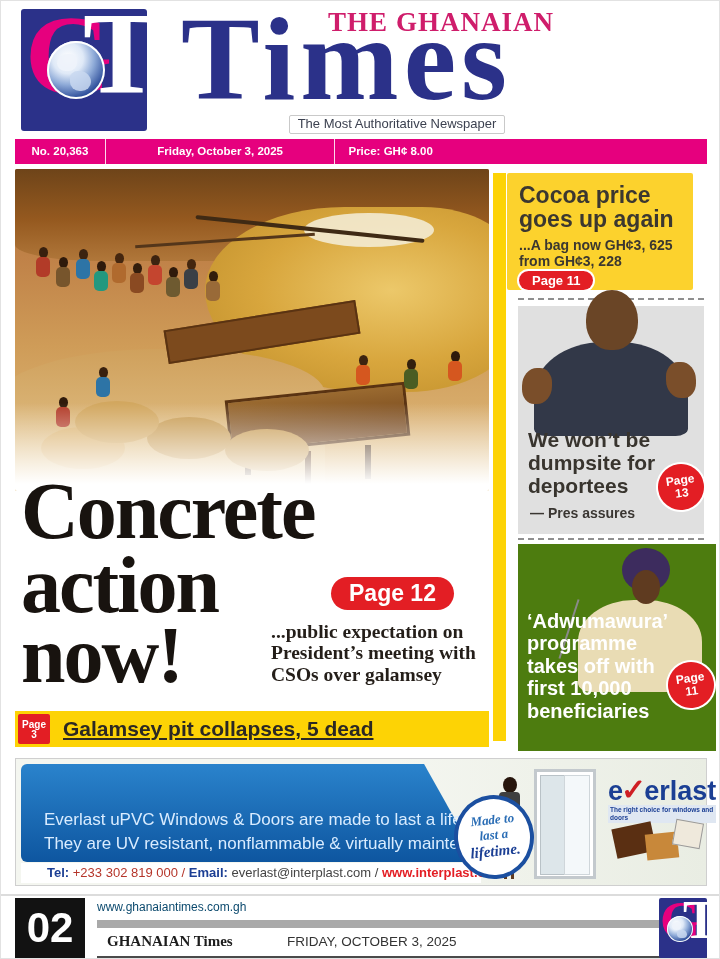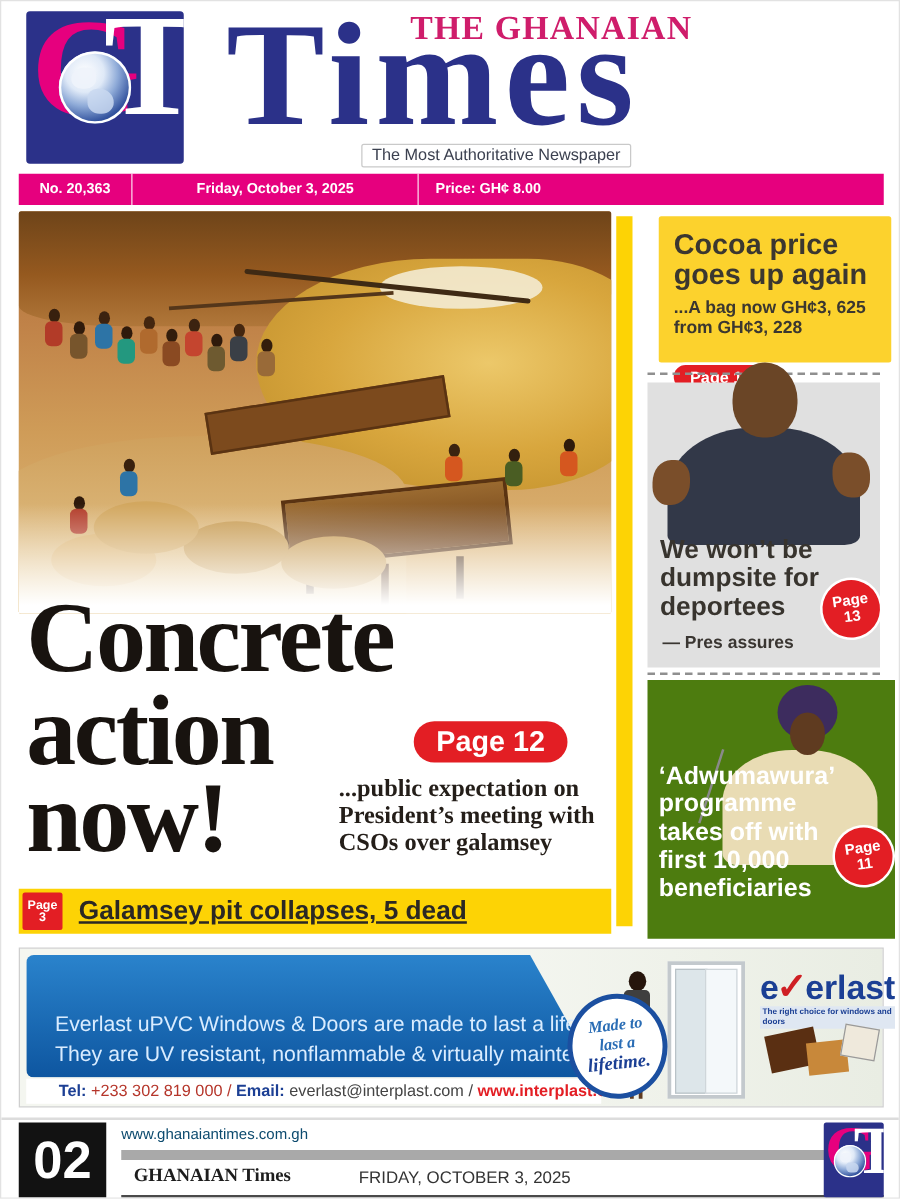--- a/index.html
+++ b/index.html
@@ -73,24 +73,24 @@
   .strap{left:14px;top:710px;width:474px;height:36px;background:#fdd305;}
   .badge3{position:absolute;left:3px;top:3px;width:32px;height:30px;background:#e31e24;color:#fff;text-align:center;
           font:700 10px/1 "Liberation Sans",sans-serif;border-radius:2px;}
   .badge3 .l1{margin-top:6px;}
   .strap-text{position:absolute;left:48px;top:0;font:700 21px/36px "Liberation Sans",sans-serif;color:#2b2824;text-decoration:underline;}
 
   
   .vstrip{left:492px;top:172px;width:13px;height:568px;background:#fdd305;}
 
   
-  .cocoa{left:526px;top:172px;width:186px;height:117px;background:#fcd22d;border-radius:2px;box-sizing:border-box;padding:10px 12px;}
+  .cocoa{left:506px;top:172px;width:186px;height:117px;background:#fcd22d;border-radius:2px;box-sizing:border-box;padding:10px 12px;}
   .cocoa .title{font:700 23px/1.05 "Liberation Sans",sans-serif;color:#3b3730;}
   .cocoa .sub{margin-top:6px;font:700 14px/1.15 "Liberation Sans",sans-serif;color:#3b3730;}
-  .pill{display:inline-block;margin-top:23px;background:#e31e24;color:#fff;font:700 13px/1 "Liberation Sans",sans-serif;
+  .pill{display:inline-block;margin-top:2px;background:#e31e24;color:#fff;font:700 13px/1 "Liberation Sans",sans-serif;
         padding:3px 13px;border-radius:11px;box-shadow:0 0 0 2px #ffffff;}
   .dashline{border-top:2px dashed #8f8f8f;}
   .dash1{left:517px;top:297px;width:186px;}
   .dash2{left:517px;top:537px;width:186px;}
 
   .story2{left:517px;top:305px;width:186px;height:228px;background:#e0e0e0;}
   .s2-head{position:absolute;left:68px;top:-16px;width:52px;height:60px;background:#6a4526;border-radius:50% 50% 46% 46%;}
   .s2-body{position:absolute;left:16px;top:36px;width:154px;height:94px;background:#323848;border-radius:45% 45% 8% 8%/55% 55% 8% 8%;}
   .s2-hand1{position:absolute;left:4px;top:62px;width:30px;height:36px;background:#7a4e2a;border-radius:50% 40% 50% 40%;}
   .s2-hand2{position:absolute;right:8px;top:56px;width:30px;height:36px;background:#7a4e2a;border-radius:40% 50% 40% 50%;}

